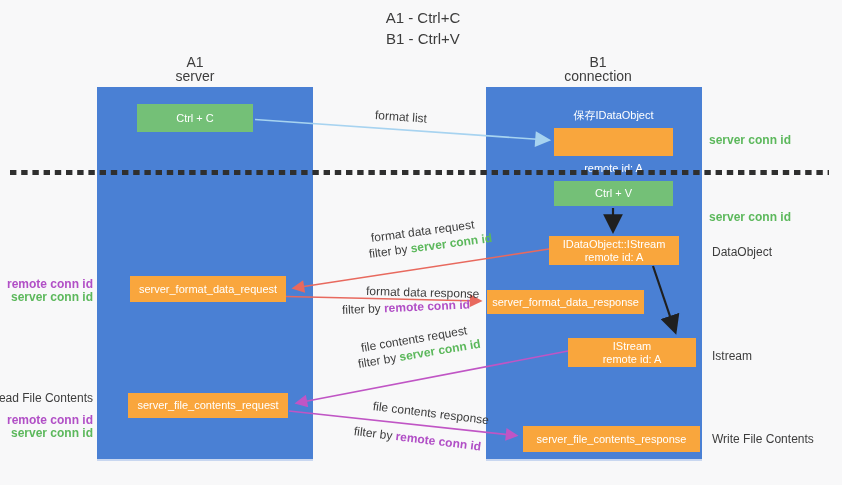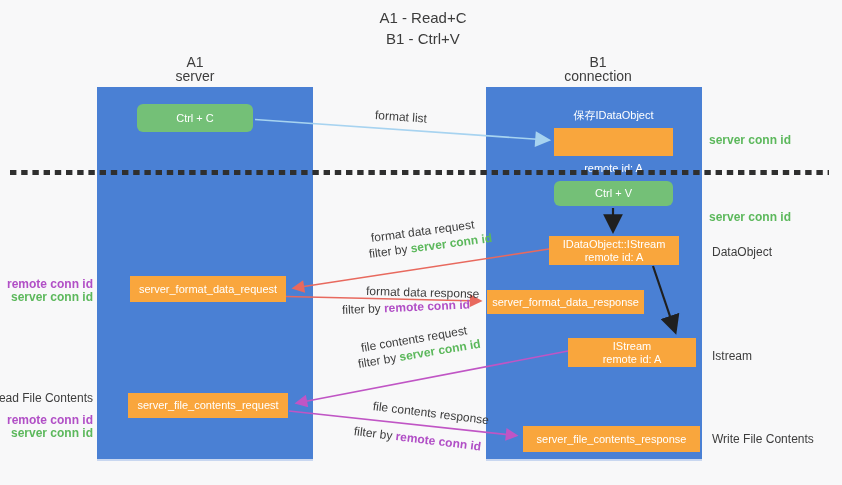--- a/index.html
+++ b/index.html
@@ -15,21 +15,21 @@
   .col-header.b{left:528px;}
 
   .column{position:absolute;top:87px;width:216px;height:372px;background:#4a80d4;
           border-bottom:2px solid #c9d7f0;}
   .column.a{left:97px;}
   .column.b{left:486px;}
 
   .node{position:absolute;display:flex;flex-direction:column;align-items:center;
         justify-content:center;color:#ffffff;font-size:11px;line-height:13px;
         text-align:center;white-space:nowrap;}
-  .node.green{background:#74c077;border-radius:6px;}
+  .node.green{background:#74c077;}
   .node.orange{background:#f9a63d;}
 
   .flow-label{position:absolute;font-size:12px;color:#3d3d3d;white-space:nowrap;
               transform-origin:left center;}
   .flow-label .green{color:#5cb85c;font-weight:bold;}
   .flow-label .purple{color:#b14fc6;font-weight:bold;}
 
   .note{position:absolute;font-size:12px;color:#3d3d3d;white-space:nowrap;}
   .note.green{color:#5cb85c;font-weight:bold;}
   .note.left-block{right:749px;text-align:right;line-height:13px;}
@@ -38,21 +38,21 @@
   .note .dark{color:#3d3d3d;font-weight:normal;}
 
   svg.overlay{position:absolute;left:0;top:0;pointer-events:none;}
 </style>
 </head>
 <body>
 
 <div class="stage">
 
   <div class="title">
-    <div>A1 - Read+C</div>
+    <div>A1 - Ctrl+C</div>
     <div>B1 - Ctrl+V</div>
   </div>
 
   <div class="col-header a">
     <div>A1</div>
     <div>server</div>
   </div>
   <div class="col-header b">
     <div>B1</div>
     <div>connection</div>

